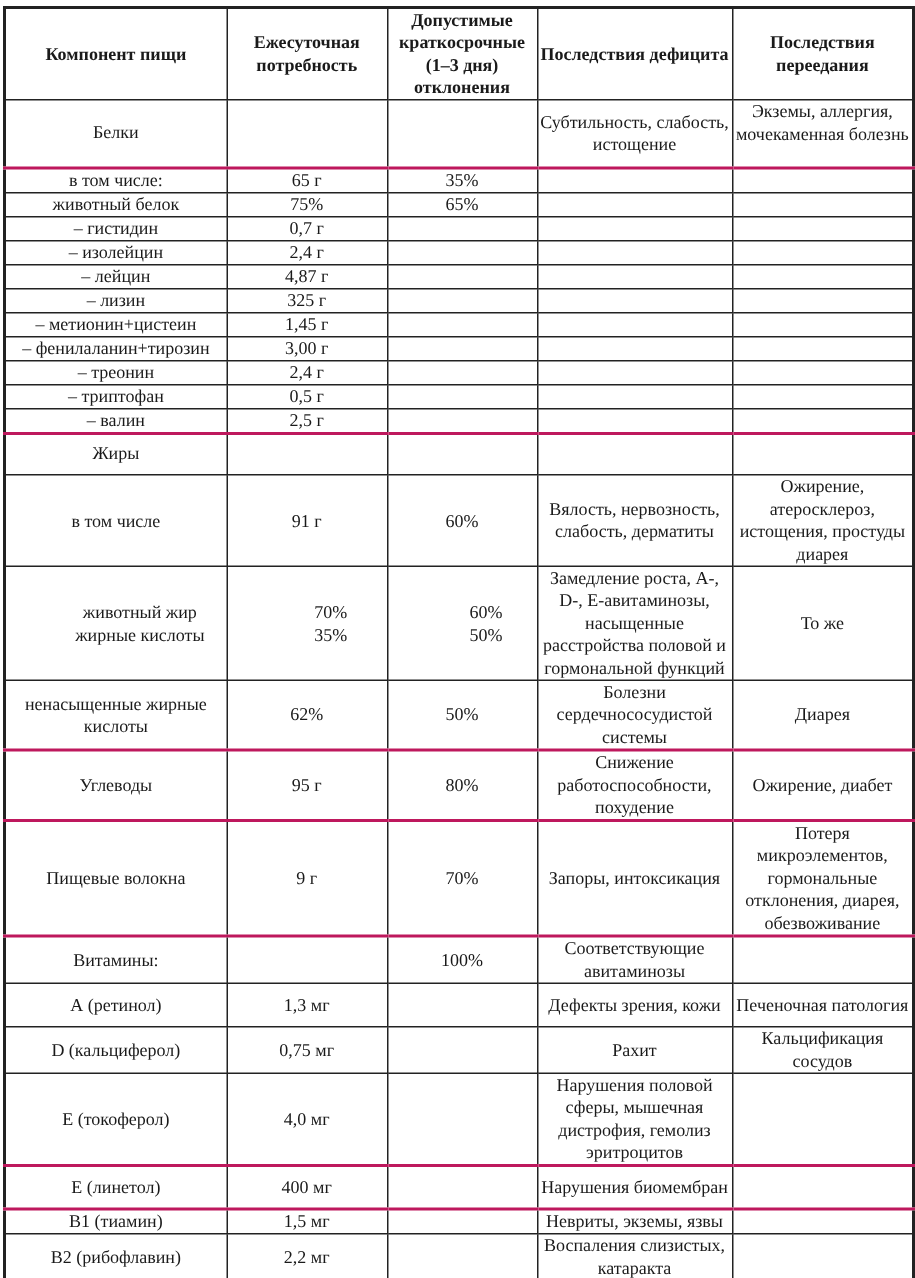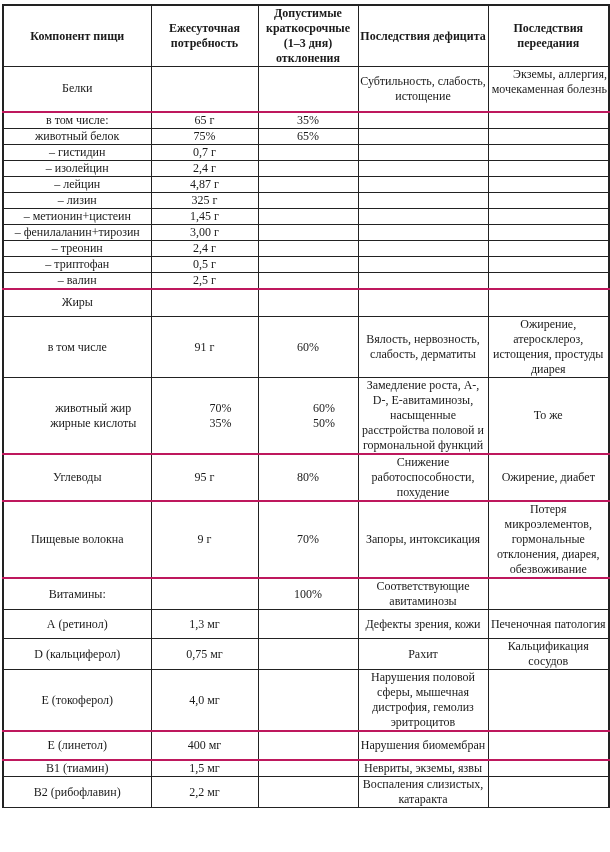--- a/index.html
+++ b/index.html
@@ -17,21 +17,21 @@
   td, th {
     border: 1px solid #222;
     text-align: center;
     vertical-align: middle;
     padding: 0 1px;
     font-weight: normal;
     overflow: hidden;
   }
   th { font-weight: bold; font-size: 12px; }
   td.b { font-weight: normal; }
-  td.top { vertical-align: top; text-align: right; }
+  td.top { vertical-align: top; }
   .thick-top td { border-top: 2px solid #be185d; }
   col.c1 { width: 148px; }
   col.c2 { width: 107px; }
   col.c3 { width: 100px; }
   col.c4 { width: 130px; }
   col.c5 { width: 121px; }
   .lines span { display: block; padding-left: 32px; }
   table { border-left: 2px solid #222; border-right: 2px solid #222; border-top: 2px solid #222; }
 </style>
 </head>
@@ -164,20 +164,27 @@
         <span>70%</span>
         <span>35%</span>
       </td>
       <td class="lines">
         <span>60%</span>
         <span>50%</span>
       </td>
       <td>Замедление роста, А-, D-, Е-авитаминозы, насыщенные расстройства половой и гормональной функций</td>
       <td>То же</td>
     </tr>
+    <tr style="height:45px">
+      <td>ненасыщенные жирные кислоты</td>
+      <td>62%</td>
+      <td>50%</td>
+      <td>Болезни сердечнососудистой системы</td>
+      <td>Диарея</td>
+    </tr>
 
     <tr class="thick-top" style="height:42px">
       <td class="b">Углеводы</td>
       <td>95 г</td>
       <td>80%</td>
       <td>Снижение работоспособности, похудение</td>
       <td>Ожирение, диабет</td>
     </tr>
 
     <tr class="thick-top" style="height:73px">

